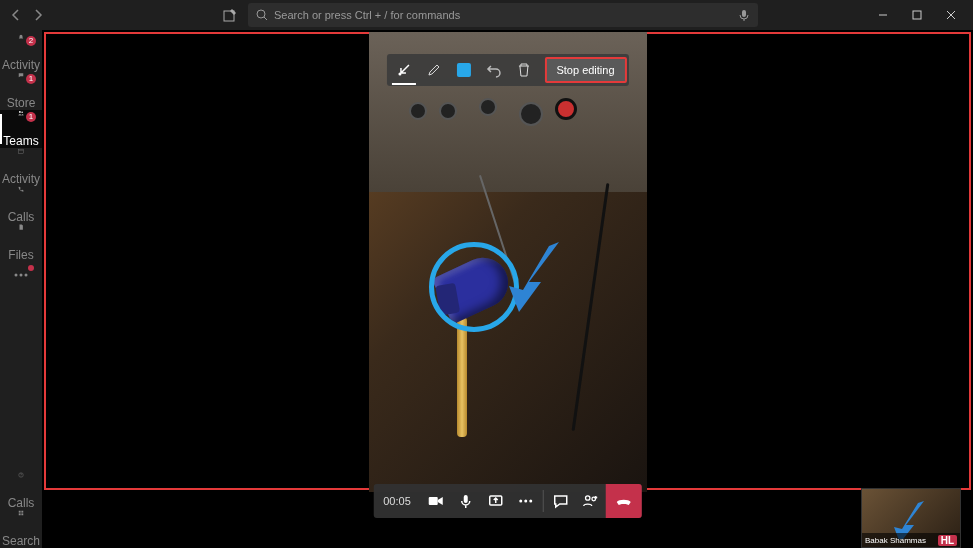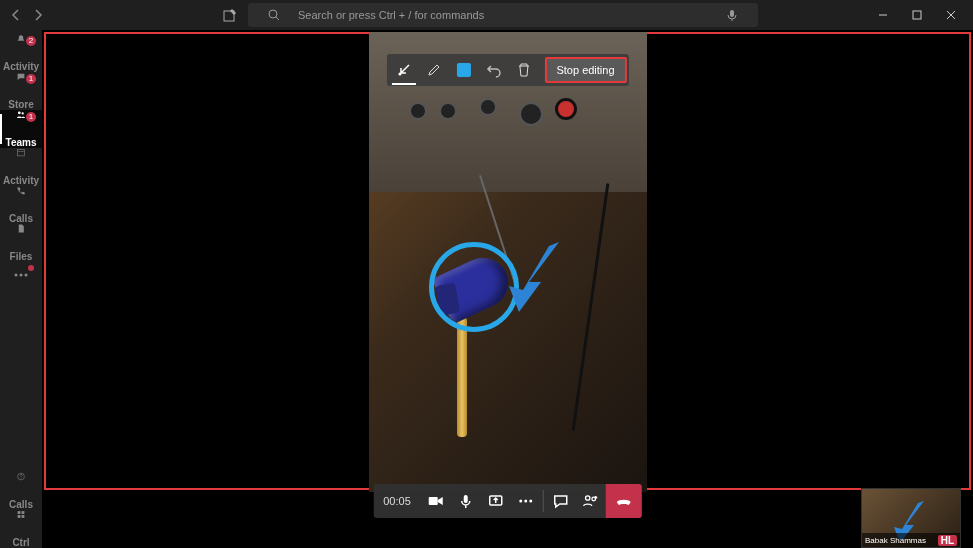--- a/index.html
+++ b/index.html
@@ -2,32 +2,32 @@
 <html><head>
 <meta charset="utf-8">
 <style>
   * { box-sizing: border-box; margin:0; padding:0; }
   body { width:973px; height:548px; background:#1f1f1f; font-family:"Segoe UI", Arial, sans-serif; color:#fff; overflow:hidden; position:relative;}
   
   .titlebar { height:30px; display:flex; align-items:center; padding:0 6px; background:#1f1f1f;}
   .nav-arrows { display:flex; gap:2px; margin-right:12px;}
   .nav-btn { width:20px; height:20px; display:flex; align-items:center; justify-content:center; color:#888; cursor:pointer;}
   .compose { width:20px; height:20px; display:flex; align-items:center; justify-content:center; color:#ccc; margin-right:8px; margin-left:160px;}
-  .searchbar { flex:0 0 510px; height:24px; background:#2d2d2d; border-radius:3px; display:flex; align-items:center; padding:0 20px; color:#999; font-size:11px;gap:12px;}
+  .searchbar { flex:0 0 510px; height:24px; background:#2d2d2d; border-radius:3px; display:flex; align-items:center; padding:0 8px; color:#999; font-size:11px;}
   .searchbar svg{ margin-right:6px; flex:none;}
   .searchbar .mic { margin-left:auto; margin-right:0;}
   .winbtns { margin-left:auto; display:flex; gap:14px; padding-right:6px;}
   .winbtn { width:20px; height:20px; display:flex; align-items:center; justify-content:center; color:#ccc;}
   
   .rail { position:absolute; left:0; top:30px; bottom:0; width:42px; background:#1f1f1f; display:flex; flex-direction:column; align-items:center; padding-top:4px;}
   .rail-item { width:42px; height:38px; display:flex; flex-direction:column; align-items:center; justify-content:center; color:#888; position:relative; cursor:pointer;}
   .rail-item.active { color:#fff; background:#0a0a0a; }
   .rail-item.active::before{content:""; position:absolute; left:0; top:4px; bottom:4px; width:2px; background:#fff;}
   .rail-item svg{width:16px; height:16px;}
-  .rail-label{ font-size:10px; margin-top:18px;font-weight:bold;}
+  .rail-label{ font-size:12px; margin-top:18px;}
   .rail-badge{position:absolute; top:2px; right:6px; background:#c4314b; color:#fff; font-size:8px; line-height:10px; min-width:10px; padding:0 2px; border-radius:5px; text-align:center;}
   .rail-spacer{flex:1;}
   .rail-dot{position:absolute; top:3px; right:8px; width:6px;height:6px;background:#c4314b;border-radius:50%;}
   
   .main { position:absolute; left:42px; right:0; top:30px; bottom:0; background:#000; }
   .red-frame{ position:absolute; left:2px; top:2px; right:2px; bottom:58px; border:2px solid #e43a3a; }
   
   .video-wrap{ position:absolute; left:50%; top:2px; transform:translateX(-50%); width:278px; height:460px; background:linear-gradient(135deg,#704c28 0%, #3a2a1b 45%, #1a1410 100%); overflow:hidden;}
   
   .panel-top{position:absolute; left:0; top:0; right:0; height:160px; background:linear-gradient(180deg,#6b6258 0%, #4a4238 100%);}
@@ -169,21 +169,21 @@
       </svg>
     <span class="rail-label">Calls</span>
   </div>
   <div class="rail-item">
     <svg viewBox="0 0 16 16">
         <rect x="2" y="2" width="5" height="5" fill="currentColor"></rect>
         <rect x="9" y="2" width="5" height="5" fill="currentColor"></rect>
         <rect x="2" y="9" width="5" height="5" fill="currentColor"></rect>
         <rect x="9" y="9" width="5" height="5" fill="currentColor"></rect>
       </svg>
-    <span class="rail-label">Ctrl</span>
+    <span class="rail-label">Search</span>
   </div>
 </div>
 
 <div class="main">
   <div class="red-frame"></div>
 
   <div class="video-wrap">
     <div class="panel-top"></div>
     <div class="knob" style="left:40px;top:70px"></div>
     <div class="knob" style="left:70px;top:70px"></div>

